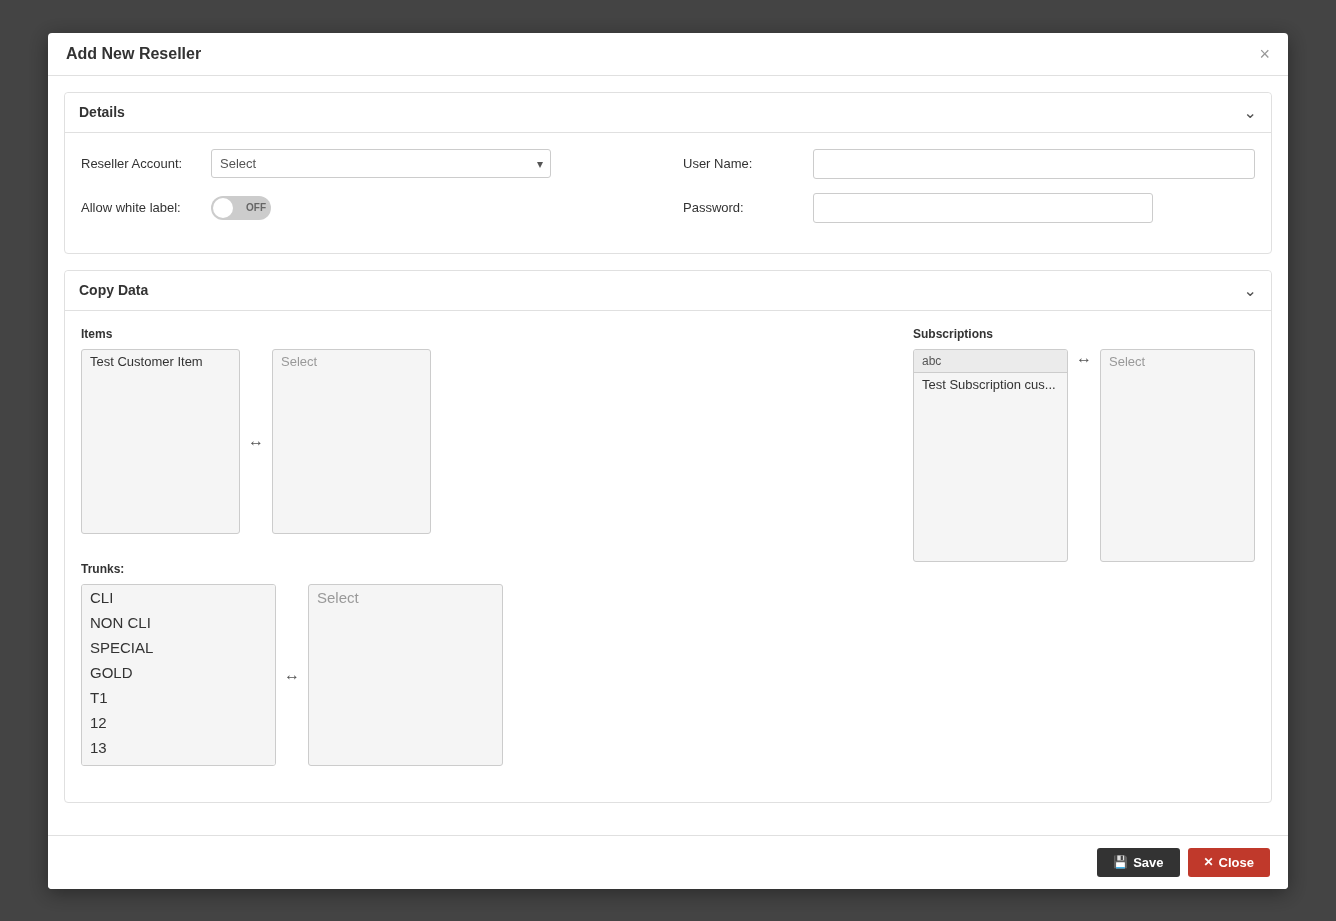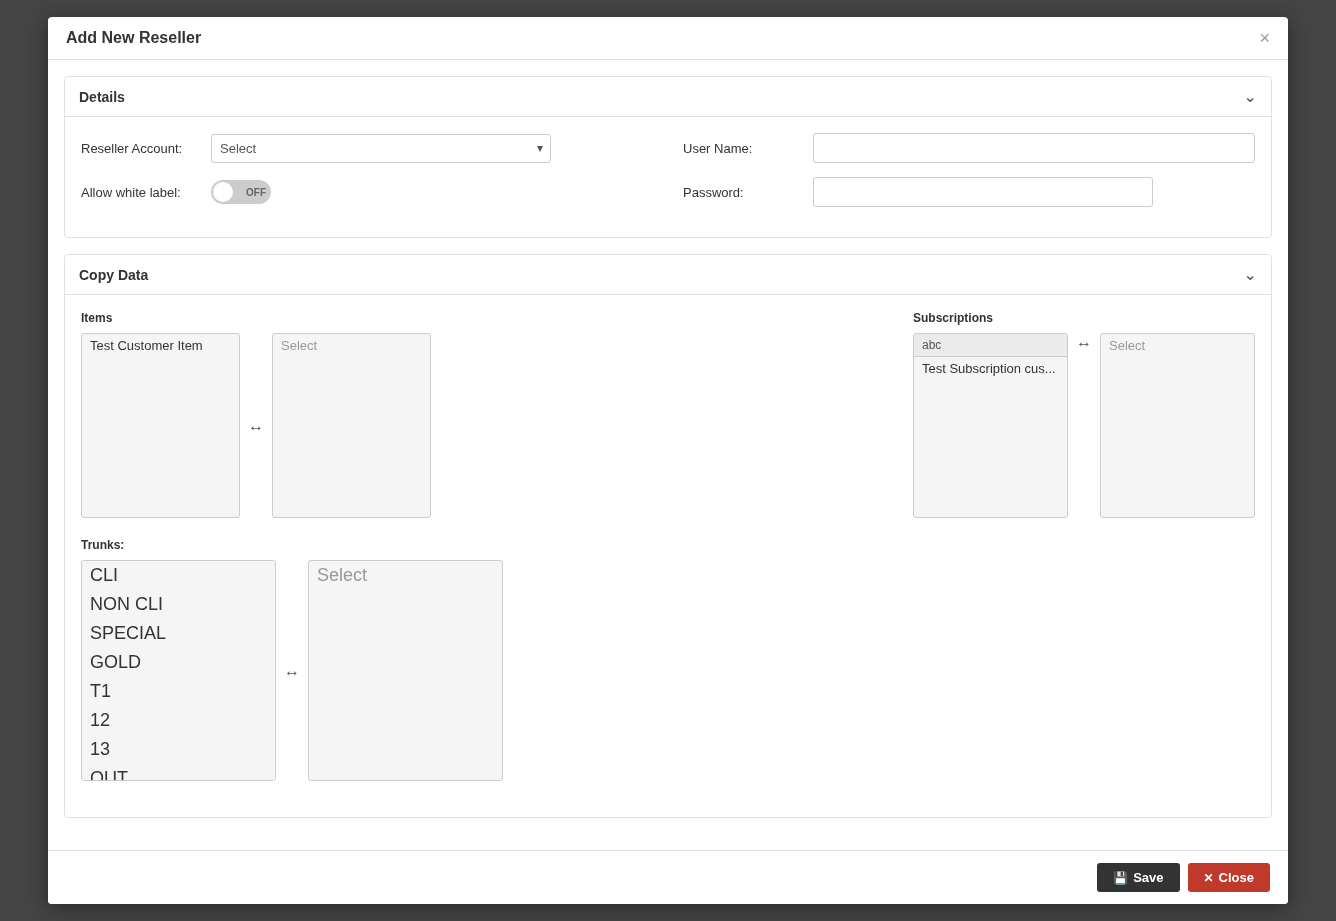--- a/index.html
+++ b/index.html
@@ -204,43 +204,43 @@
       cursor: pointer;
     }
     .transfer-arrow {
       font-size: 16px;
       color: #555;
       cursor: pointer;
       user-select: none;
     }
     .trunks-list-box {
       width: 195px;
-      height: 221px;
+      height: 182px;
       border: 1px solid #ccc;
       border-radius: 3px;
       background: #f5f5f5;
       overflow-y: scroll;
-      font-size: 18px;
+      font-size: 15px;
     }
     .trunks-list-item {
       padding: 4px 8px;
       color: #333;
       cursor: pointer;
     }
     .subscriptions-row {
       display: flex;
       align-items: flex-start;
       gap: 8px;
     }
     .sub-list-box {
       border: 1px solid #ccc;
       border-radius: 3px;
       background: #f5f5f5;
       width: 155px;
-      height: 185px;
+      height: 213px;
       overflow-y: auto;
       font-size: 13px;
     }
     .sub-list-box-header {
       padding: 4px 8px;
       font-size: 12px;
       color: #555;
       background: #ebebeb;
       border-bottom: 1px solid #ccc;
     }

